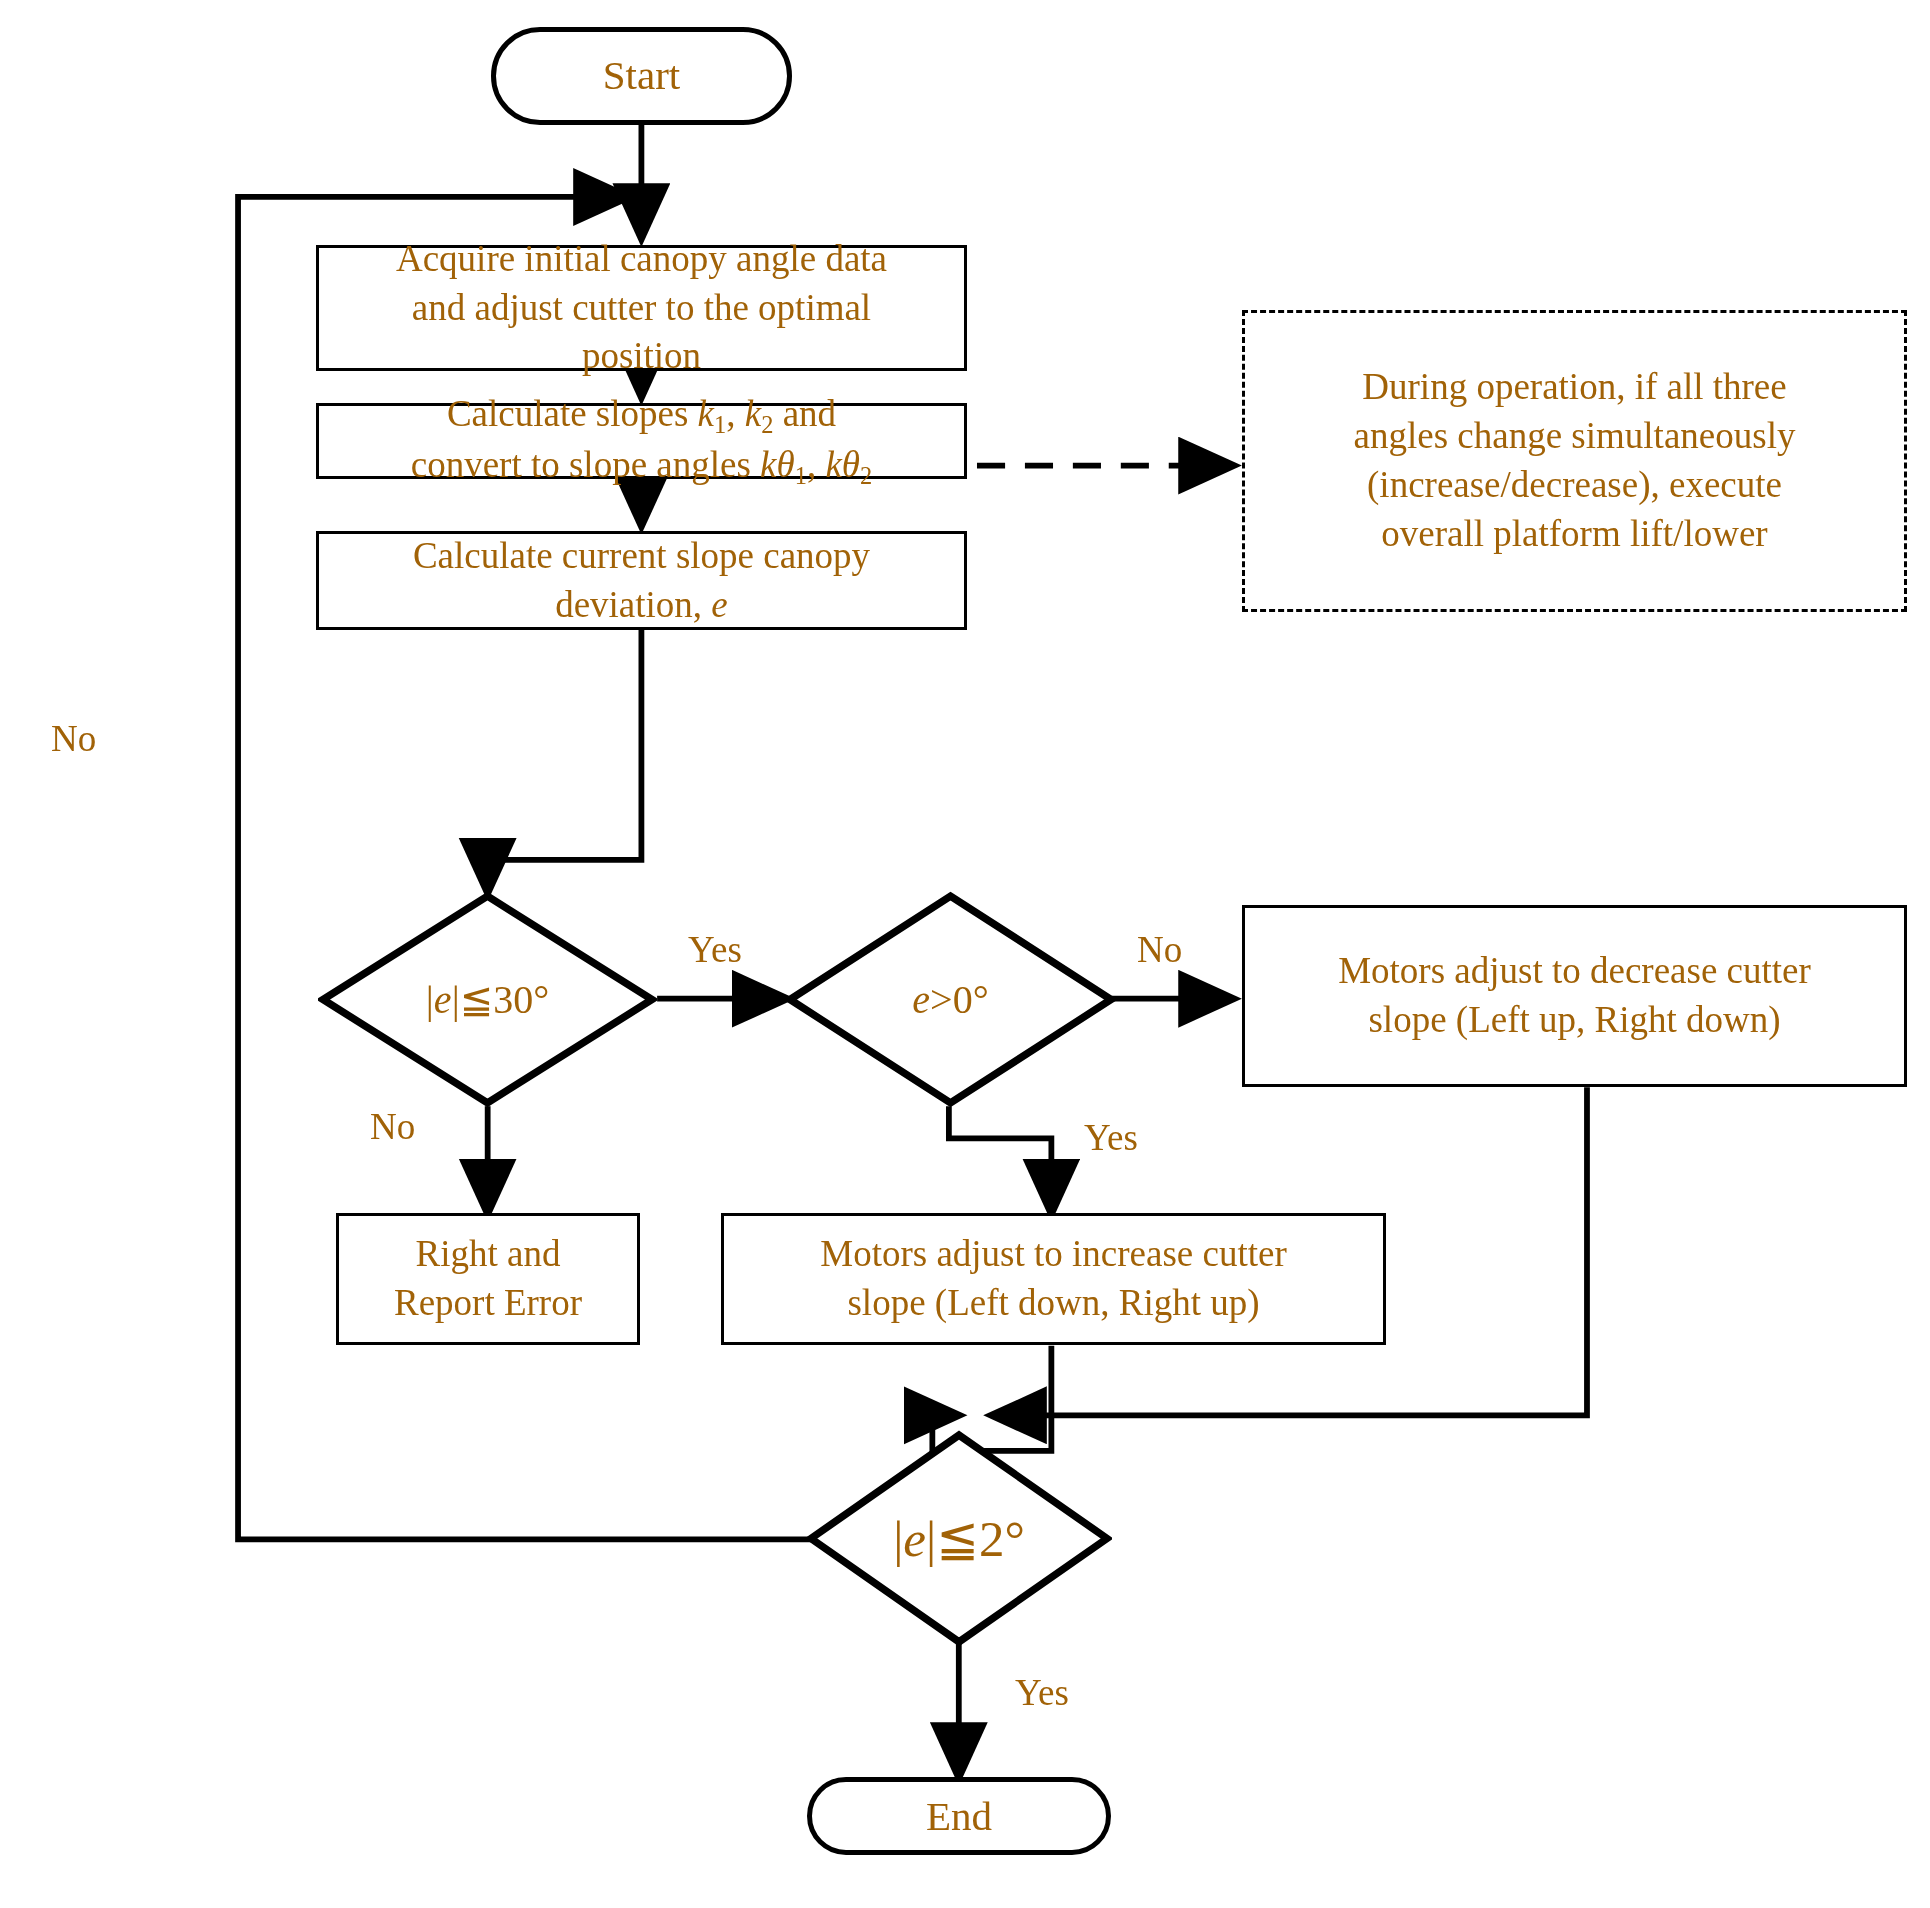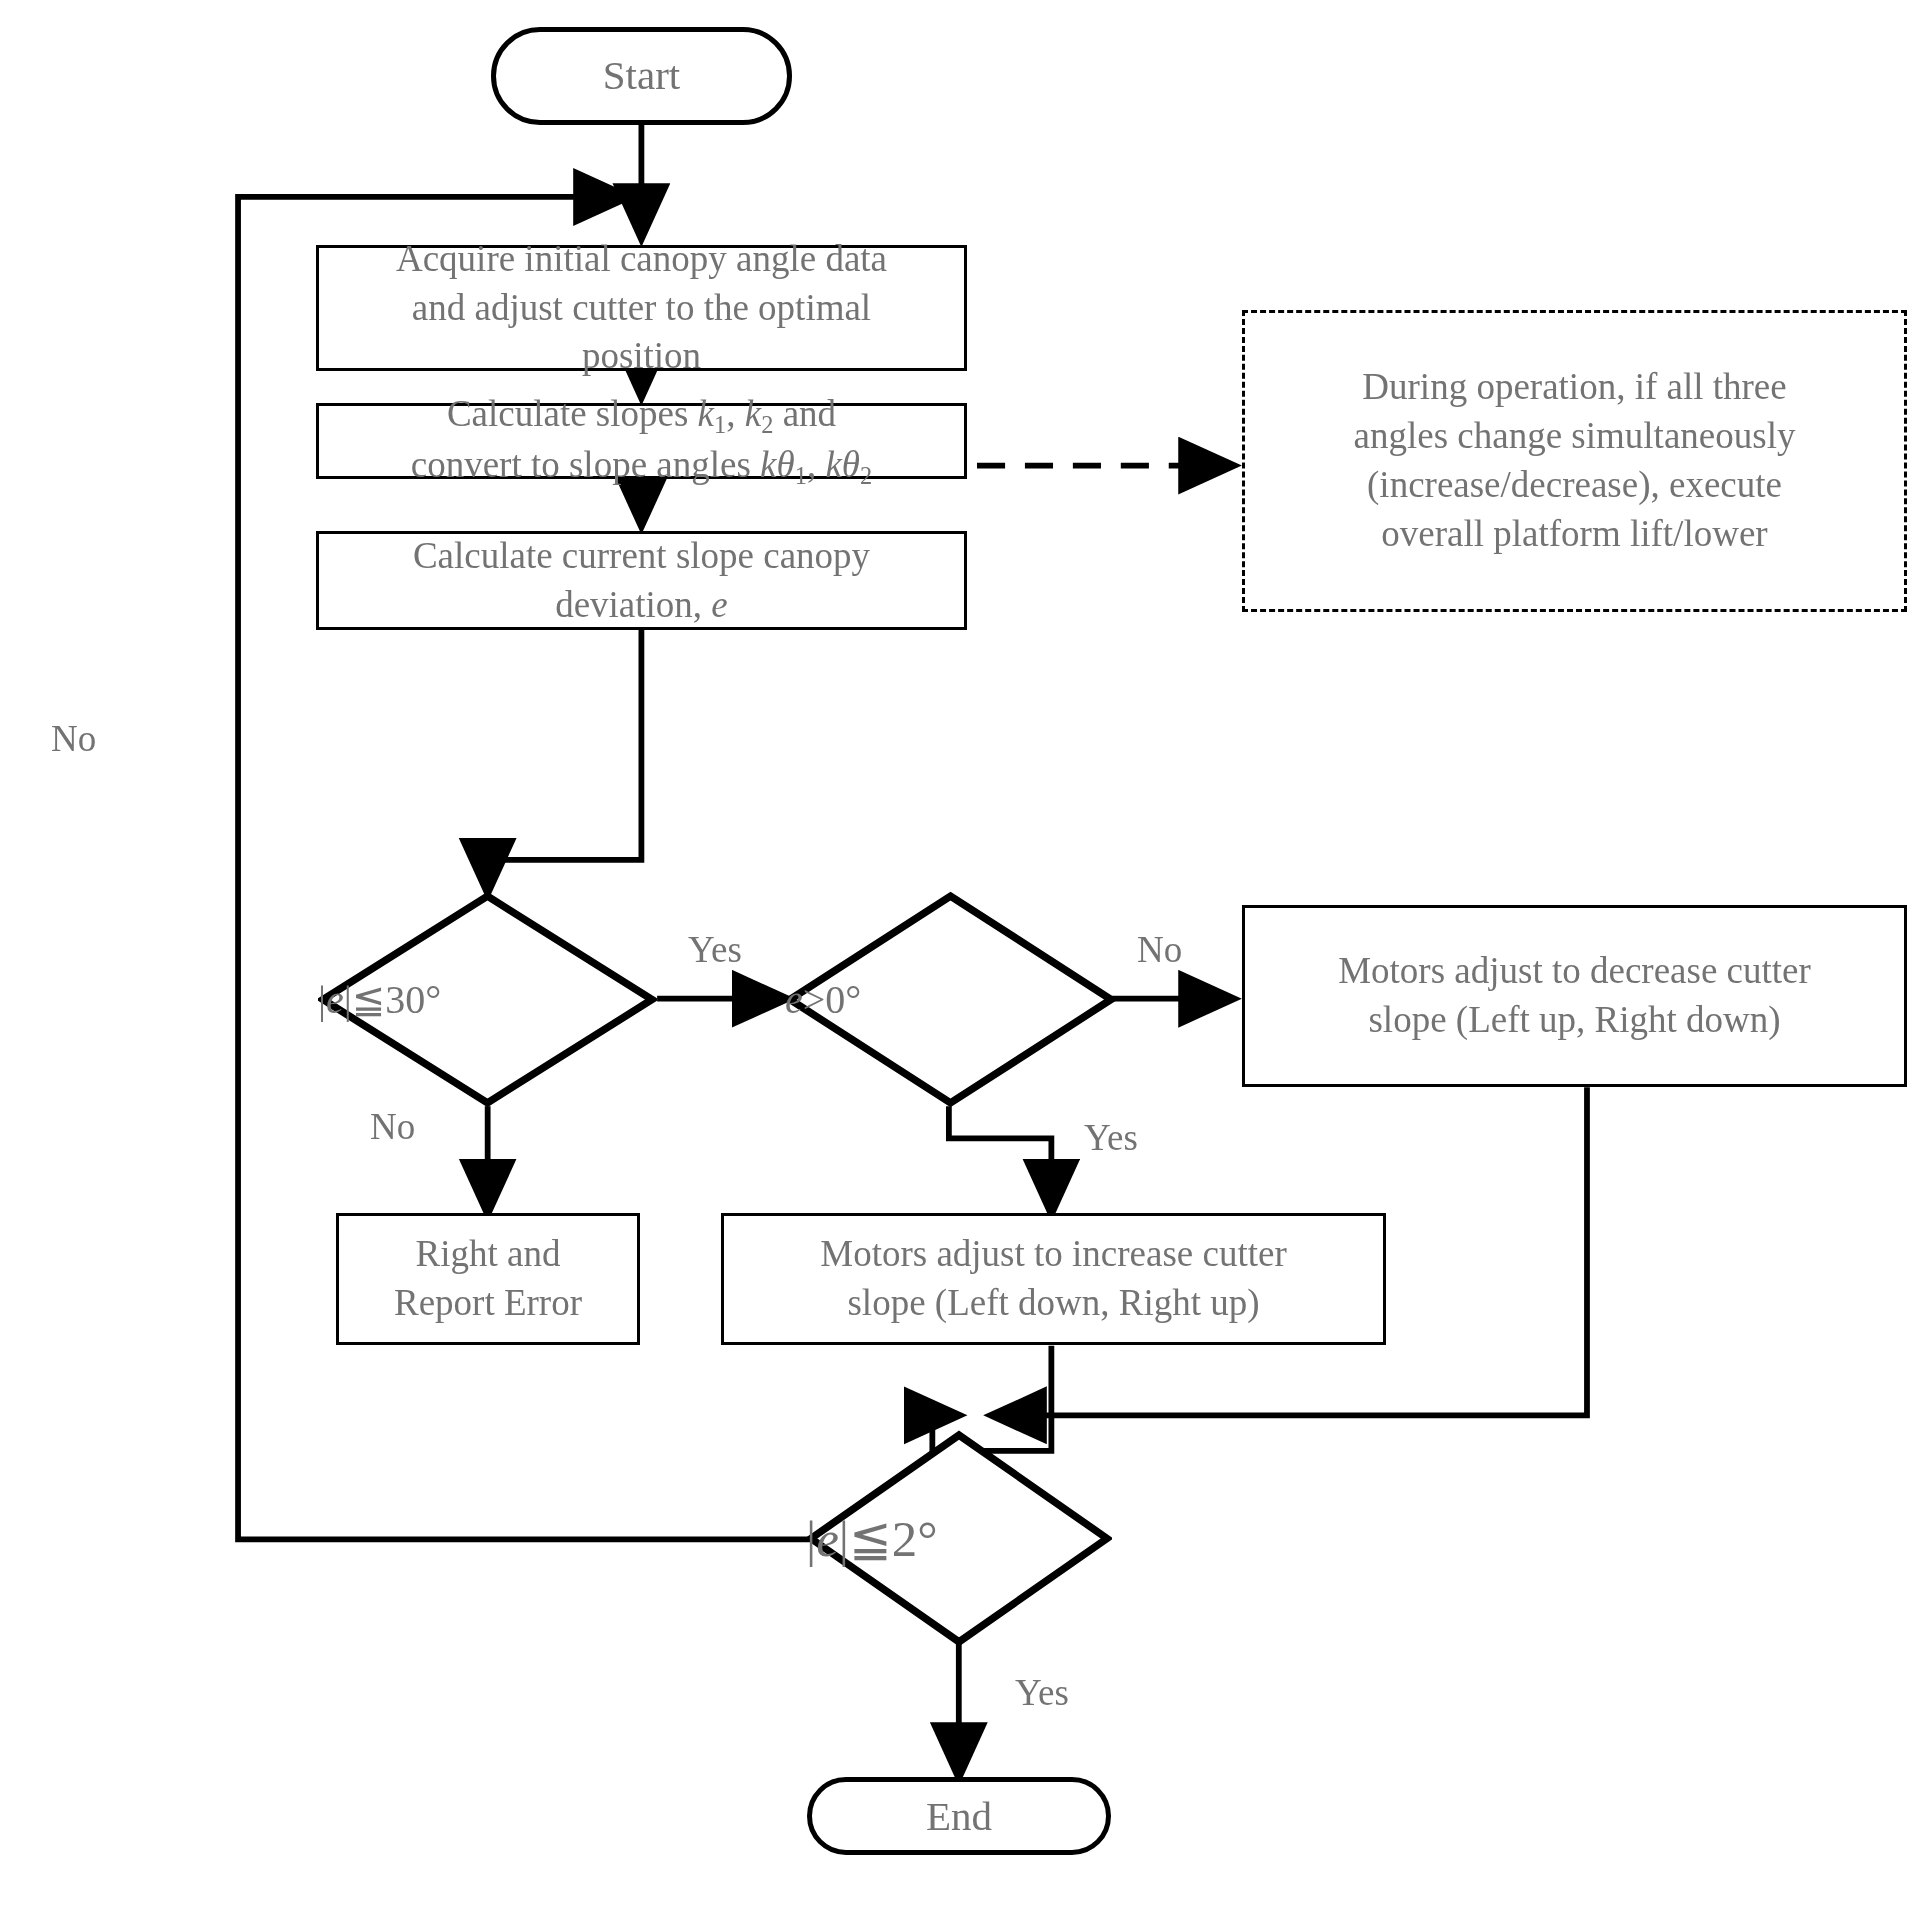--- a/index.html
+++ b/index.html
@@ -1,31 +1,31 @@
 <!DOCTYPE html>
 <html style="font-size:13.2px"><head>
 <meta charset="utf-8">
 <style>
   html,body{margin:0;padding:0;background:#ffffff;}
   #stage{
     position:relative;
     width:1930px;height:1909px;
     background:#ffffff;
     font-family:"Liberation Serif","DejaVu Serif",serif;
-    color:#737373;
+    color:#a16207;
     overflow:hidden;
   }
   svg#wires{position:absolute;left:0;top:0;width:1930px;height:1909px;}
   .node{position:absolute;box-sizing:border-box;display:flex;align-items:center;justify-content:center;text-align:center;background:#fff;}
   .node .txt{display:block;line-height:1.32;padding:0 8.3px;}
   .proc{border:3.3px solid #000;}
   .term{border:5px solid #000;border-radius:826px;}
   .note{border:3.3px dashed #000;}
   .edgelabel{position:absolute;white-space:nowrap;}
-  .diamondtext{position:absolute;display:flex;align-items:center;text-align:center;}
+  .diamondtext{position:absolute;display:flex;align-items:center;justify-content:center;text-align:center;}
   i.v{font-style:italic;}
   sub{font-size:0.66em;vertical-align:-0.28em;}
 </style>
 </head>
 <body>
 
 <div id="stage">
 
   <svg id="wires" viewBox="0 0 2335 2309" xmlns="http://www.w3.org/2000/svg">
     <defs>

